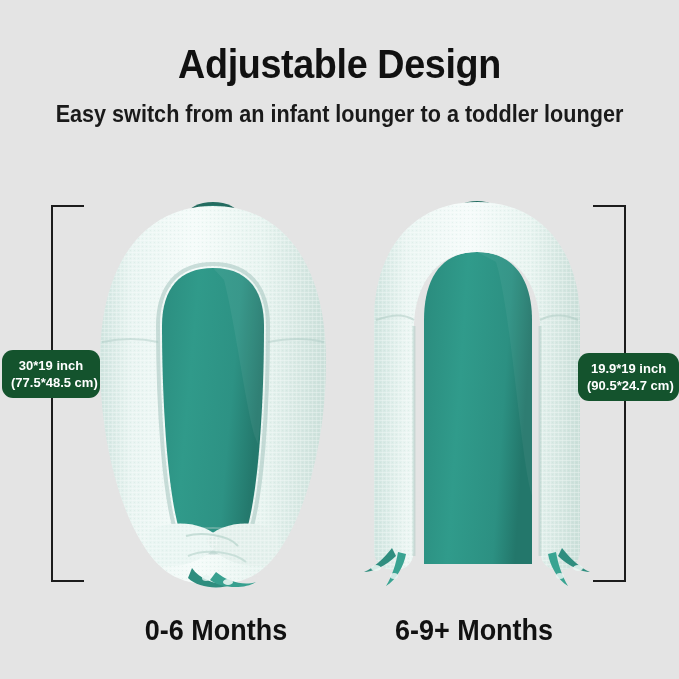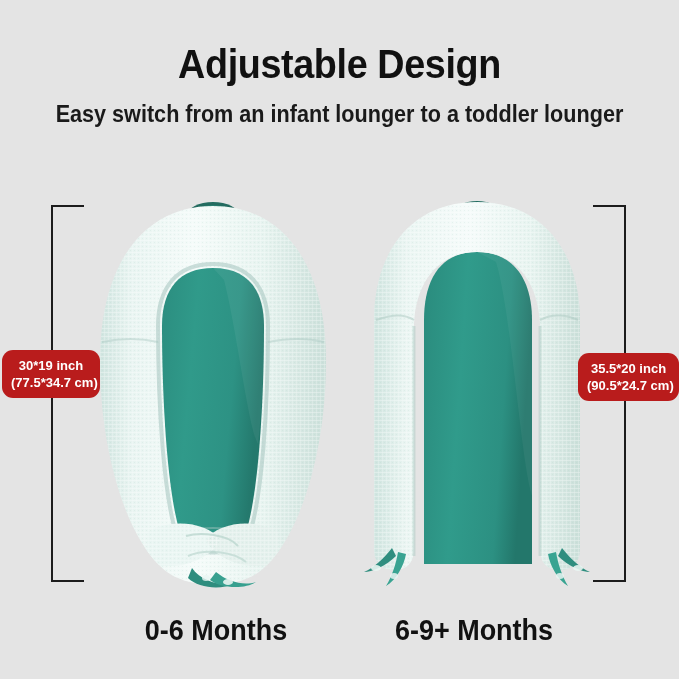--- a/index.html
+++ b/index.html
@@ -79,21 +79,21 @@
   .bracket-left .tick { left: 1px; }
   .bracket-right { left: 592px; }
   .bracket-right .vline { right: 0; }
   .bracket-right .tick { right: 1px; }
   .tick-top { top: 0; }
   .tick-bottom { bottom: 0; }
 
   
   .badge {
     position: absolute;
-    background: #b91c1c;
+    background: #14532d;
     border-radius: 11px;
     color: #ffffff;
     font-size: 13px;
     font-weight: bold;
     line-height: 17px;
     text-align: center;
     padding: 7px 9px;
     box-sizing: border-box;
     white-space: nowrap;
   }
@@ -338,23 +338,23 @@
   </div>
 
   <div class="bracket bracket-right">
     <div class="vline"></div>
     <div class="tick tick-top"></div>
     <div class="tick tick-bottom"></div>
   </div>
 
   <div class="badge badge-left">
     <span class="badge-line">30*19 inch</span>
-    <span class="badge-line">(77.5*34.7 cm)</span>
+    <span class="badge-line">(77.5*48.5 cm)</span>
   </div>
   <div class="badge badge-right">
-    <span class="badge-line">35.5*20 inch</span>
+    <span class="badge-line">19.9*19 inch</span>
     <span class="badge-line">(90.5*24.7 cm)</span>
   </div>
 
   <div class="caption caption-left">0-6 Months</div>
   <div class="caption caption-right">6-9+ Months</div>
 
 </div>
 
 </body></html>

